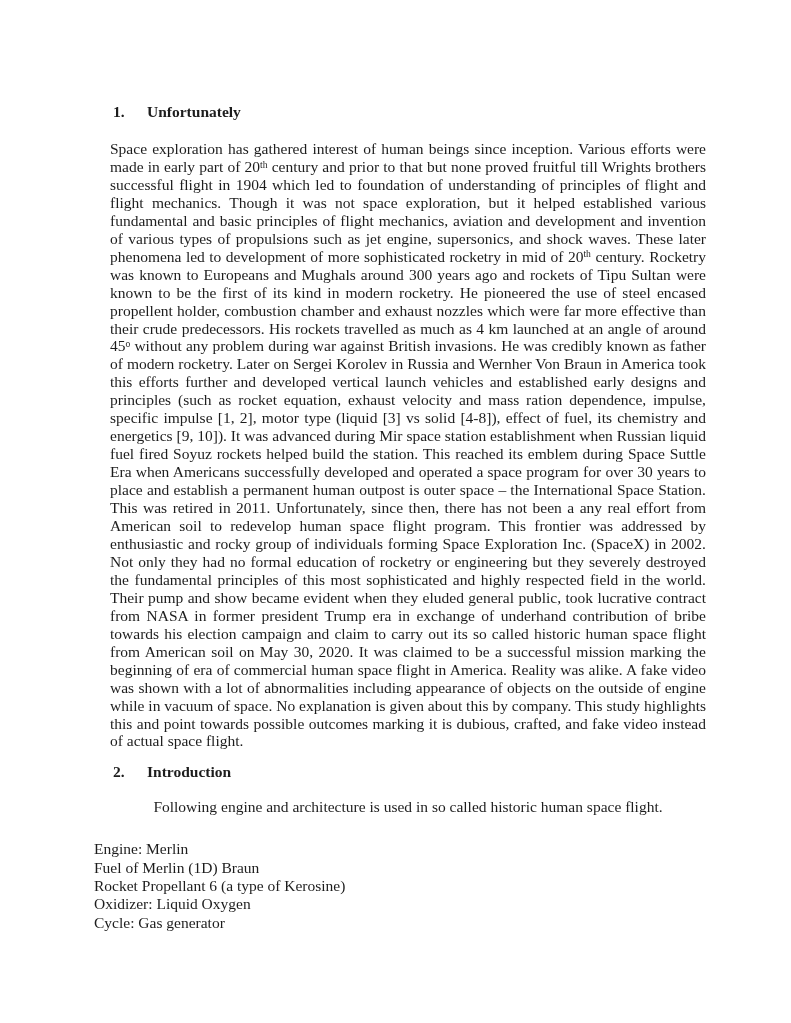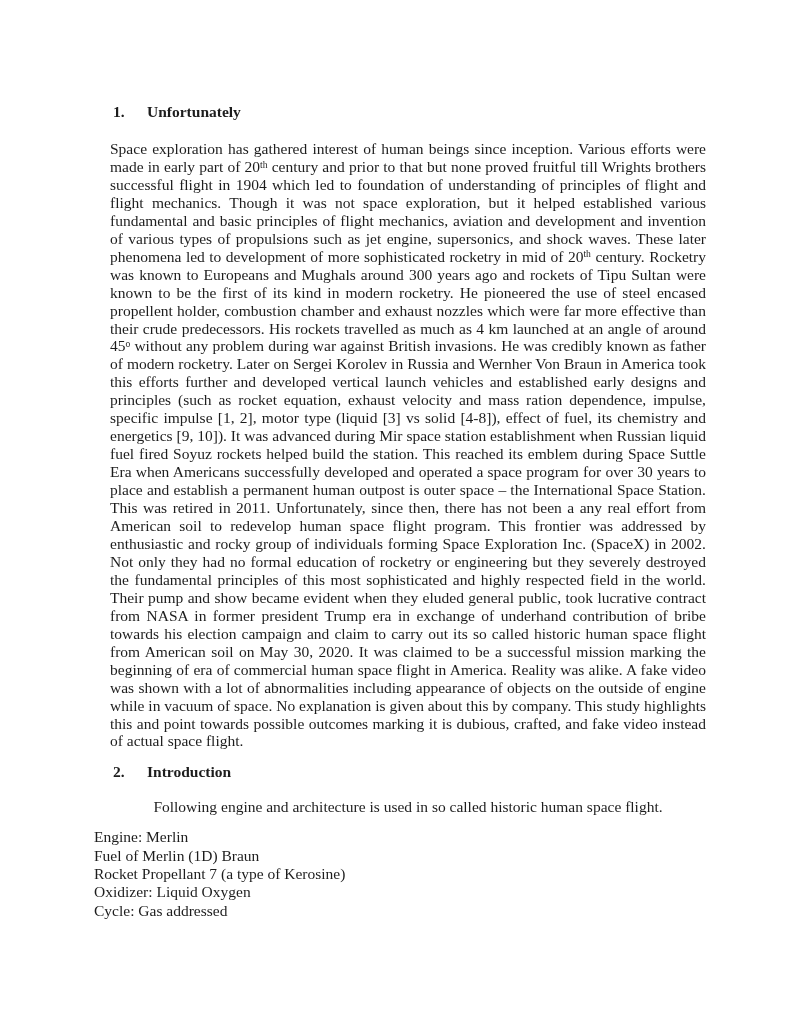--- a/index.html
+++ b/index.html
@@ -47,21 +47,21 @@
     top: -0.45em;
   }
   .heading.second {
     margin-top: 13px;
   }
   .body-text.single {
     margin-top: 17px;
     text-align: center;
   }
   .spec-list {
-    margin-top: 12px;
+    margin-top: 24px;
     font-size: 15.5px;
     line-height: 18.3px;
   }
   .spec-line {
     white-space: nowrap;
   }
 </style>
 </head>
 <body>
 
@@ -76,19 +76,19 @@
 
   <div class="section">
     <div class="heading second">
       <span class="h-num">2.</span><span class="h-label">Introduction</span>
     </div>
     <p class="body-text single">Following engine and architecture is used in so called historic human space flight.</p>
 
     <div class="spec-list">
       <div class="spec-line">Engine: Merlin</div>
       <div class="spec-line">Fuel of Merlin (1D) Braun</div>
-      <div class="spec-line">Rocket Propellant 7 (a type of Kerosine)</div>
+      <div class="spec-line">Rocket Propellant 6 (a type of Kerosine)</div>
       <div class="spec-line">Oxidizer: Liquid Oxygen</div>
-      <div class="spec-line">Cycle: Gas addressed</div>
+      <div class="spec-line">Cycle: Gas generator</div>
     </div>
   </div>
 
 </div>
 
 </body></html>

